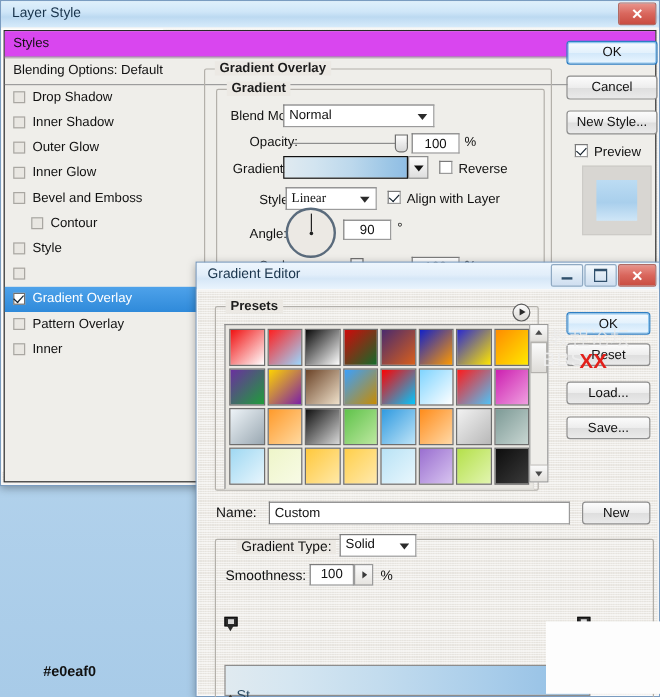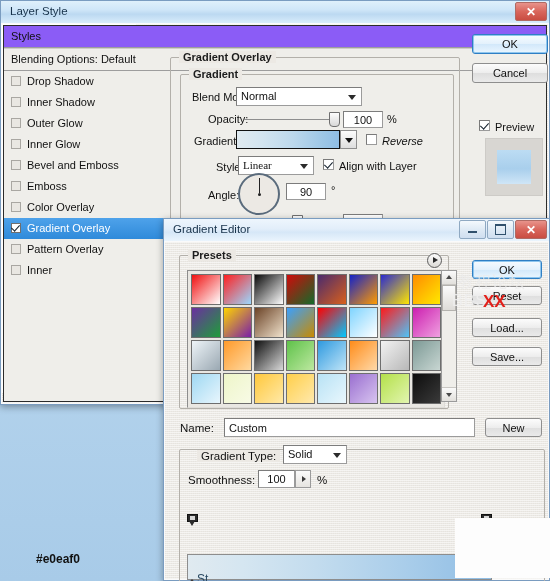--- a/index.html
+++ b/index.html
@@ -70,21 +70,21 @@
 
   .chk{position:absolute;width:11px;height:11px;box-sizing:border-box;
     background:#fff;border:1px solid #9a9a9a;border-top-color:#7a7a7a;border-left-color:#7a7a7a;}
   .chk.on:after{content:"";position:absolute;left:2px;top:0px;width:4px;height:7px;
     border:solid #13202c;border-width:0 1.6px 1.6px 0;transform:rotate(42deg);}
 
   
   #stylesList{left:14px;top:33px;width:132px;height:367px;background:#fff;border:1px solid #fff;}
   #stylesList .inner{position:absolute;left:1px;top:1px;right:1px;bottom:1px;border:1px solid #2b2b2b;background:#efeeea;}
   .srow{position:relative;height:21px;line-height:21px;padding-left:7px;font-size:11px;color:#111;white-space:nowrap;}
-  .srow.header{font-weight:normal;border-bottom:1px solid #9d9d9d;background:#8b5cf6;}
+  .srow.header{font-weight:normal;border-bottom:1px solid #9d9d9d;background:#d946ef;}
   .srow.header2{border-bottom:1px solid #9d9d9d;border-top:1px solid #cfcdc8;}
   .srow .cb{position:absolute;left:7px;top:5px;width:10px;height:10px;box-sizing:border-box;
     border:1px solid #a9a7a2;background:#e9e7e2;}
   .srow .cb.on{background:#fff;border-color:#6f6f6f;}
   .srow .cb.on:after{content:"";position:absolute;left:1px;top:-1px;width:4px;height:7px;
     border:solid #15232f;border-width:0 1.6px 1.6px 0;transform:rotate(42deg);}
   .srow .t{position:absolute;left:23px;top:0;}
   .srow.indent .cb{left:22px;}
   .srow.indent .t{left:38px;}
   .srow.sel{background:linear-gradient(180deg,#4ea2ea 0%,#2f8ada 100%);color:#fff;}
@@ -197,27 +197,30 @@
               <span class="t">Outer Glow</span>
             </div>
             <div class="srow">
               <span class="cb"></span>
               <span class="t">Inner Glow</span>
             </div>
             <div class="srow">
               <span class="cb"></span>
               <span class="t">Bevel and Emboss</span>
             </div>
-            <div class="srow">
-              <span class="cb"></span>
-              <span class="t">Emboss</span>
-            </div>
-            <div class="srow">
-              <span class="cb"></span>
-              <span class="t">Color Overlay</span>
+            <div class="srow indent">
+              <span class="cb"></span>
+              <span class="t">Contour</span>
+            </div>
+            <div class="srow">
+              <span class="cb"></span>
+              <span class="t">Style</span>
+            </div>
+            <div class="srow">
+              <span class="cb"></span>
             </div>
             <div class="srow sel">
               <span class="cb on"></span>
               <span class="t">Gradient Overlay</span>
             </div>
             <div class="srow">
               <span class="cb"></span>
               <span class="t">Pattern Overlay</span>
             </div>
             <div class="srow">
@@ -248,21 +251,21 @@
     <span class="lbl" style="left:385px;top:89px;">%</span>
 
     <span class="lbl" style="left:192px;top:111px;">Gradient:</span>
     <div style="position:absolute;left:234px;top:106px;width:104px;height:19px;border:1px solid #111;box-sizing:border-box;
                 background:linear-gradient(90deg,#e0eaf0 0%,#d2e4f0 25%,#bcd8ec 55%,#9cc6e6 85%,#8fbde4 100%);"></div>
     <div style="position:absolute;left:338px;top:106px;width:17px;height:19px;box-sizing:border-box;border:1px solid #8e8e8e;
                 background:linear-gradient(180deg,#fcfcfc,#dedede);">
       <span style="position:absolute;left:4px;top:7px;width:0;height:0;border-left:4px solid transparent;border-right:4px solid transparent;border-top:5px solid #111;"></span>
     </div>
     <div class="chk" style="left:364px;top:110px;"></div>
-    <span class="lbl" style="left:380px;top:111px;font-style:italic;">Reverse</span>
+    <span class="lbl" style="left:380px;top:111px;">Reverse</span>
 
     <span class="lbl" style="left:214px;top:137px;">Style:</span>
     <div class="combo" style="left:236px;top:132px;width:76px;height:19px;font-family:Liberation Serif, serif;">
       <span>Linear</span>
       <span class="arw"></span>
     </div>
     <div class="chk on" style="left:321px;top:135px;"></div>
     <span class="lbl" style="left:337px;top:136px;">Align with Layer</span>
 
     <span class="lbl" style="left:206px;top:165px;">Angle:</span>
@@ -274,20 +277,21 @@
     <span class="lbl" style="left:329px;top:160px;">°</span>
 
     <span class="lbl" style="left:214px;top:192px;">Scale:</span>
     <div class="track" style="left:244px;top:198px;width:92px;"></div>
     <div class="knob" style="left:290px;top:191px;"></div>
     <div class="textbox" style="left:341px;top:190px;width:40px;height:17px;text-align:center;">100</div>
     <span class="lbl" style="left:385px;top:192px;">%</span>
 
     <div class="pbtn primary" style="left:470px;top:10px;width:76px;height:20px;">OK</div>
     <div class="pbtn" style="left:470px;top:39px;width:76px;height:20px;">Cancel</div>
+    <div class="pbtn" style="left:470px;top:68px;width:76px;height:20px;">New Style...</div>
     <div class="chk on" style="left:477px;top:96px;"></div>
     <span class="lbl" style="left:493px;top:97px;">Preview</span>
     <div class="prevbox" style="left:483px;top:114px;">
       <div class="prevsq"></div>
     </div>
   </div>
 </div>
 
 <div class="win win-frame" id="gradEditor">
   <div class="titlebar">

